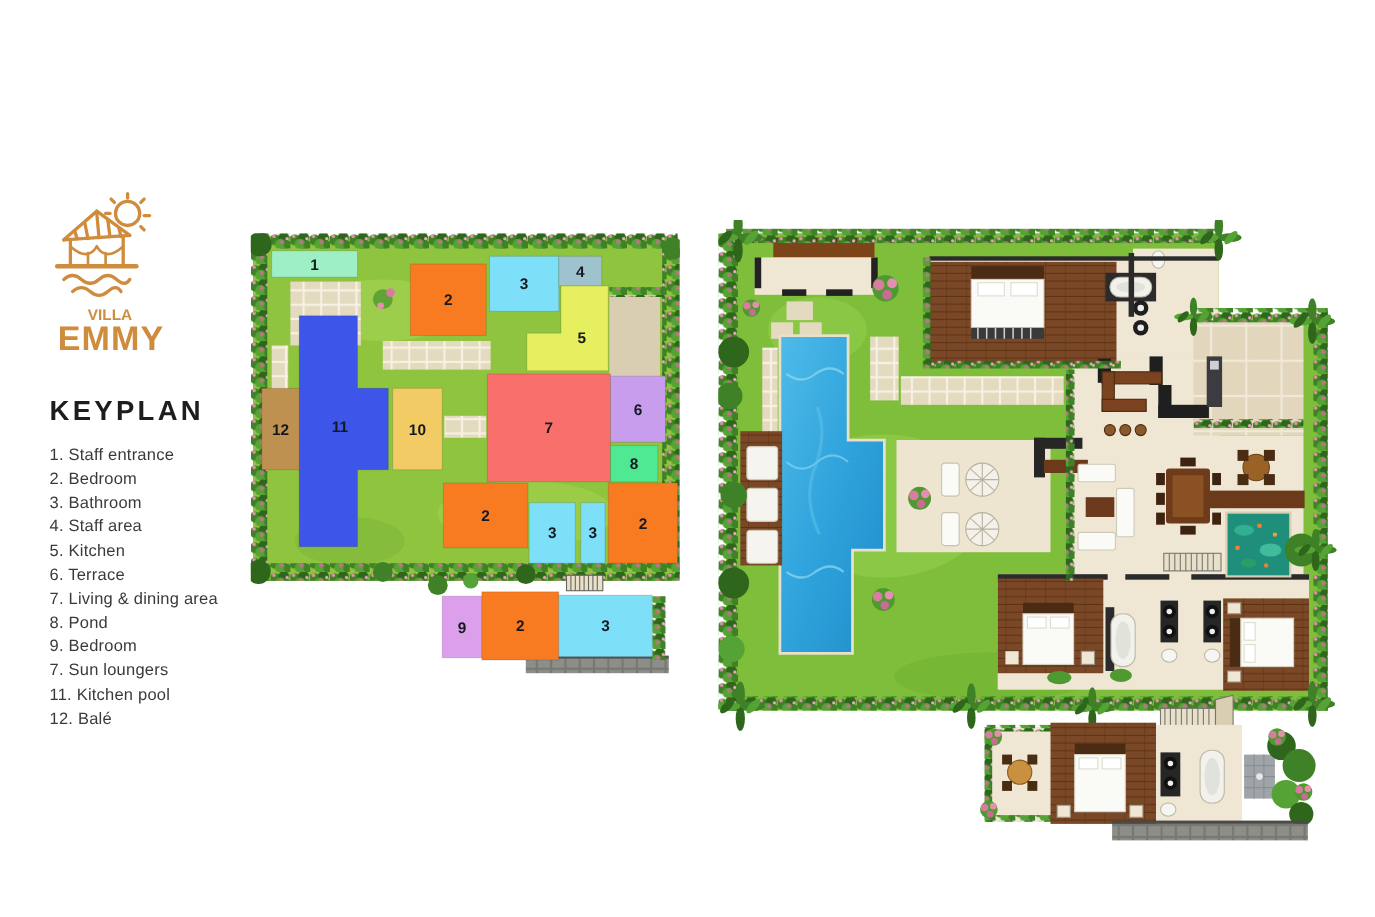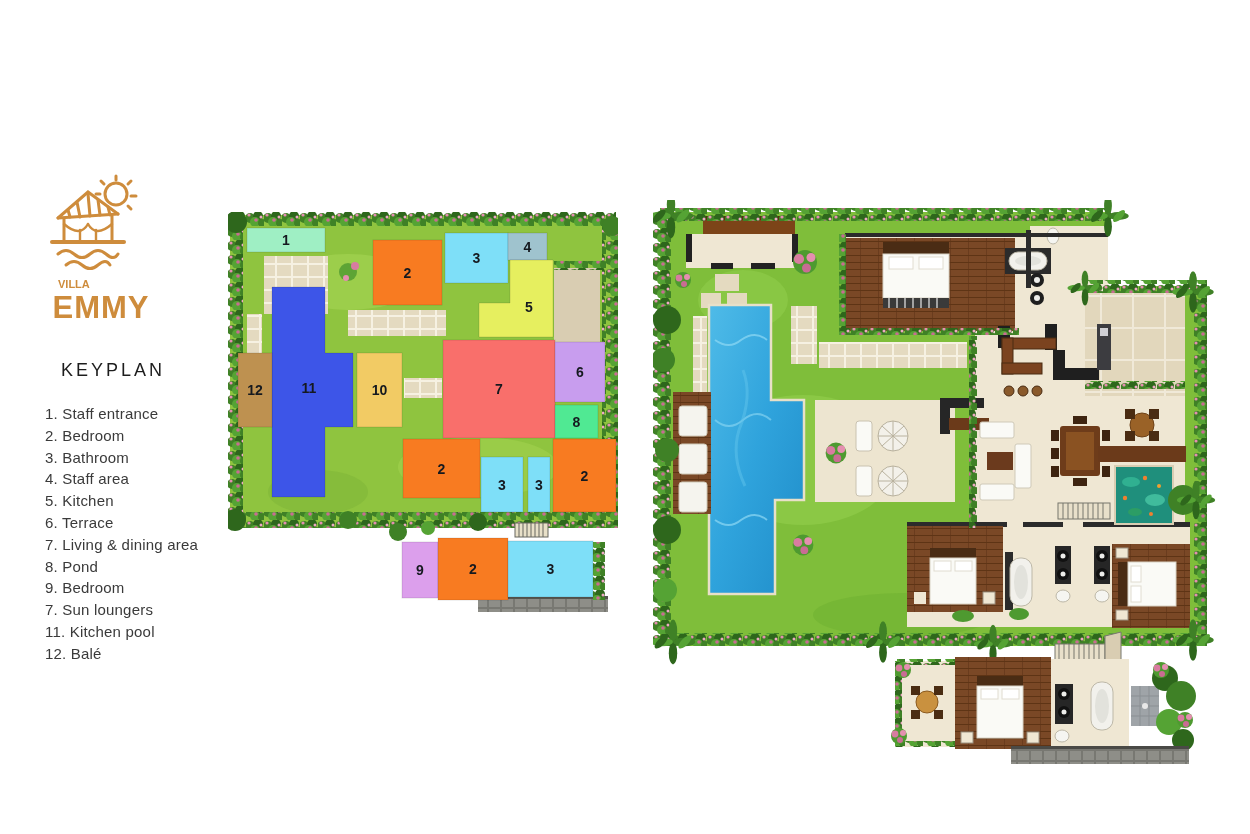--- a/index.html
+++ b/index.html
@@ -1,26 +1,26 @@
 <!DOCTYPE html>
 <html style="--accent: #CE8C3C;"><head>
 <meta charset="utf-8">
 <style>
   html,body{margin:0;padding:0;background:#ffffff;}
   body{width:1250px;height:834px;position:relative;overflow:hidden;
        font-family:"Liberation Sans", sans-serif;}
   .abs{position:absolute;}
   
   #logo{left:44px;top:172px;width:120px;height:160px;}
-  #brand-villa{left:58px;top:278px;width:110px;
-ary    letter-spacing:7px;font-size:11px;font-weight:700;color:var(--accent);}
+  #brand-villa{left:45px;top:278px;width:110px;text-align:center;
+ary    letter-spacing:7px;font-size:14px;font-weight:700;color:var(--accent);}
   #brand-name{left:42px;top:290px;width:118px;text-align:center;
     font-size:31px;font-weight:700;letter-spacing:1px;color:var(--accent);}
-  #page-title{left:45px;top:360px;font-size:18px;letter-spacing:3px;
-    font-weight:400;color:#1d1d1d;margin-left:16px;}
+  #page-title{left:45px;top:360px;font-size:25px;letter-spacing:3px;
+    font-weight:700;color:#1d1d1d;}
   #legend{left:45px;top:403px;width:185px;}
   .legend-item{font-size:15px;line-height:21.8px;color:#3a3a3a;letter-spacing:.2px;white-space:nowrap;}
   svg text{font-family:"Liberation Sans",sans-serif;}
   #keyplan-wrap{left:228px;top:212px;}
   #detail-wrap{left:653px;top:200px;}
 </style>
 </head>
 <body>
 
 <div class="abs" id="logo">

